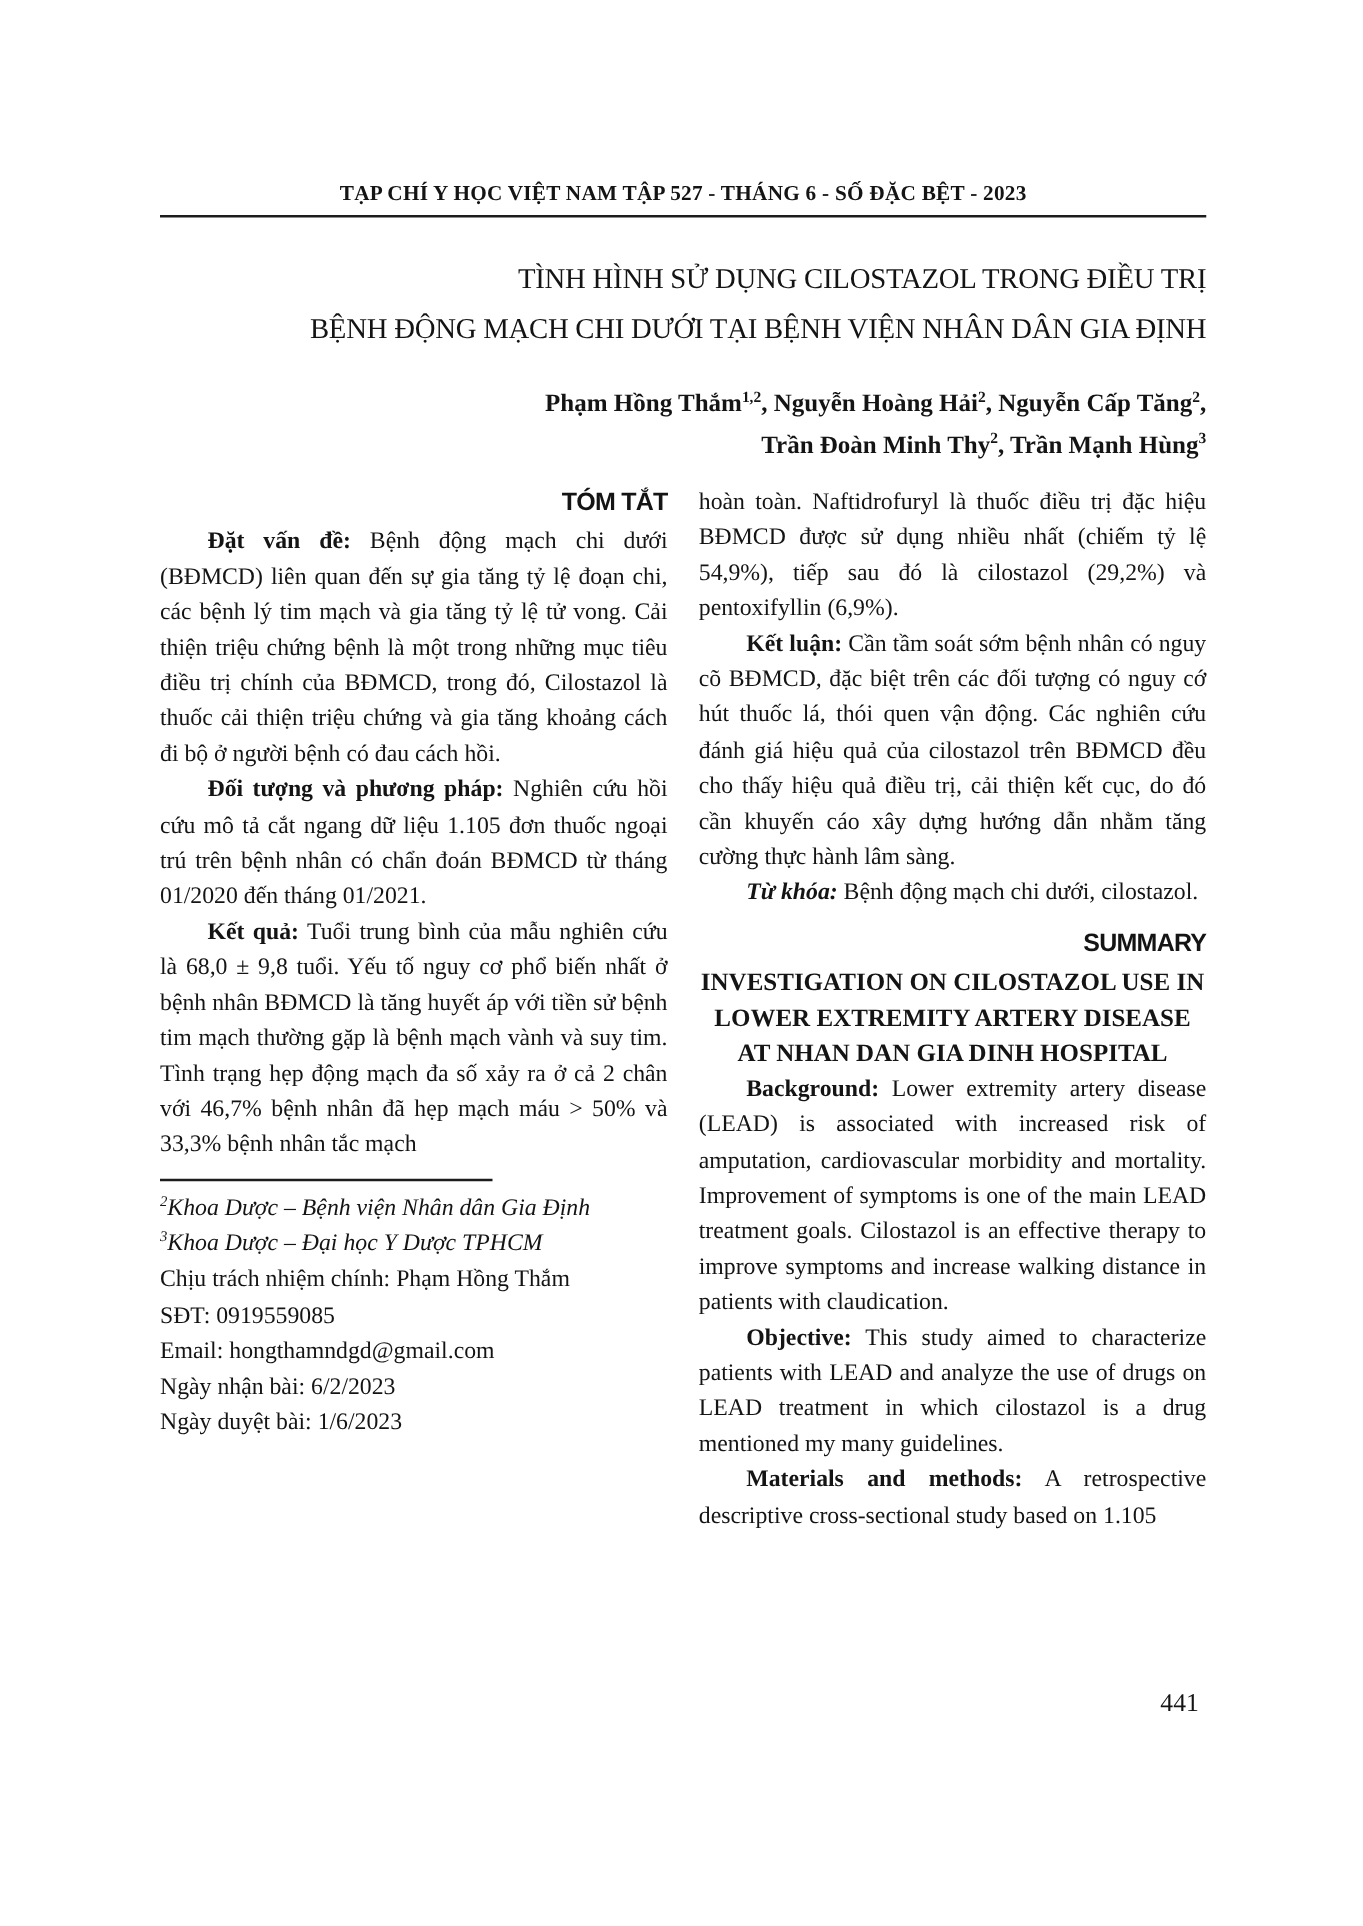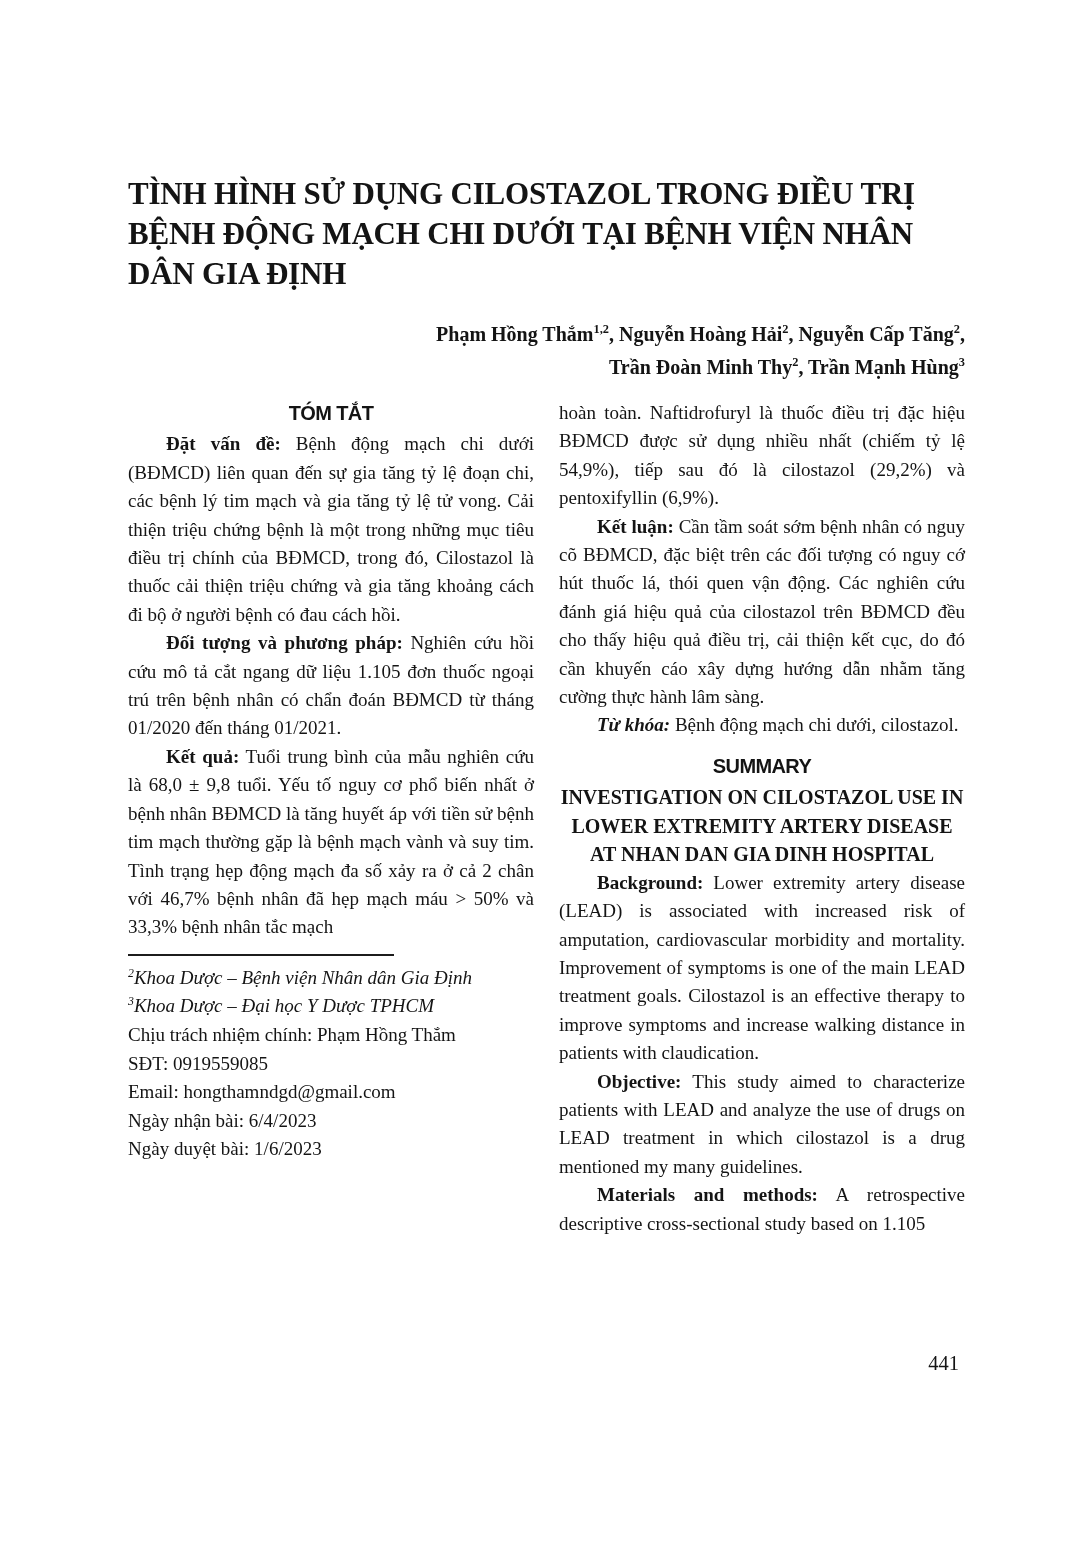--- a/index.html
+++ b/index.html
@@ -22,23 +22,23 @@
     font-weight: 700;
     font-size: 17px;
     letter-spacing: 0.2px;
     padding-bottom: 7px;
     border-bottom: 2.5px solid #1c1c1c;
     white-space: nowrap;
   }
   
   .article-title {
     margin: 29px 0 0 0;
-    text-align: left;
-    font-weight: 700;
-    font-size: 31px;
+    text-align: right;
+    font-weight: 400;
+    font-size: 23px;
     line-height: 40px;
     letter-spacing: -0.2px;
   }
   
   .authors {
     margin-top: 24px;
     text-align: right;
     font-weight: 700;
     font-size: 20px;
     line-height: 33px;
@@ -59,21 +59,21 @@
   }
   .col p { margin: 0; text-indent: 38px; }
   .col p.noindent { text-indent: 0; }
   .lead { font-weight: 700; }
   .lead-italic { font-weight: 700; font-style: italic; }
   .sec-heading {
     font-family: "Liberation Sans", sans-serif;
     font-weight: 700;
     font-size: 20px;
     letter-spacing: -0.6px;
-    text-align: center;
+    text-align: right;
     margin: 0 0 3px 0;
     text-indent: 0;
   }
   .summary-heading { margin-top: 12px; }
   .summary-title {
     font-weight: 700;
     text-align: center;
     text-indent: 0 !important;
     font-size: 20px;
     line-height: 28.5px;
@@ -95,20 +95,21 @@
     top: 1352px;
     right: 131px;
     font-size: 20.5px;
   }
 </style>
 </head>
 <body>
 
 <div class="sheet">
 
+  <div class="journal-header">TẠP CHÍ Y HỌC VIỆT NAM TẬP 527 - THÁNG 6 - SỐ ĐẶC BỆT - 2023</div>
 
   <h1 class="article-title"><span>TÌNH HÌNH SỬ DỤNG CILOSTAZOL TRONG ĐIỀU TRỊ</span><br><span>BỆNH ĐỘNG MẠCH CHI DƯỚI TẠI BỆNH VIỆN NHÂN DÂN GIA ĐỊNH</span></h1>
 
   <div class="authors">
     <div><span>Phạm Hồng Thắm</span><sup>1,2</sup><span>, Nguyễn Hoàng Hải</span><sup>2</sup><span>, Nguyễn Cấp Tăng</span><sup>2</sup><span>,</span></div>
     <div><span>Trần Đoàn Minh Thy</span><sup>2</sup><span>, Trần Mạnh Hùng</span><sup>3</sup></div>
   </div>
 
   <div class="columns">
 
@@ -119,21 +120,21 @@
       <p><span class="lead">Kết quả:</span><span> Tuổi trung bình của mẫu nghiên cứu là 68,0 ± 9,8 tuổi. Yếu tố nguy cơ phổ biến nhất ở bệnh nhân BĐMCD là tăng huyết áp với tiền sử bệnh tim mạch thường gặp là bệnh mạch vành và suy tim. Tình trạng hẹp động mạch đa số xảy ra ở cả 2 chân với 46,7% bệnh nhân đã hẹp mạch máu &gt; 50% và 33,3% bệnh nhân tắc mạch</span></p>
 
       <hr class="footnote-rule">
 
       <div class="footnotes">
         <div class="aff"><sup>2</sup><span>Khoa Dược – Bệnh viện Nhân dân Gia Định</span></div>
         <div class="aff"><sup>3</sup><span>Khoa Dược – Đại học Y Dược TPHCM</span></div>
         <div>Chịu trách nhiệm chính: Phạm Hồng Thắm</div>
         <div>SĐT: 0919559085</div>
         <div>Email: hongthamndgd@gmail.com</div>
-        <div>Ngày nhận bài: 6/4/2023</div>
+        <div>Ngày nhận bài: 6/2/2023</div>
         <div>Ngày duyệt bài: 1/6/2023</div>
       </div>
     </div>
 
     <div class="col">
       <p class="noindent">hoàn toàn. Naftidrofuryl là thuốc điều trị đặc hiệu BĐMCD được sử dụng nhiều nhất (chiếm tỷ lệ 54,9%), tiếp sau đó là cilostazol (29,2%) và pentoxifyllin (6,9%).</p>
       <p><span class="lead">Kết luận:</span><span> Cần tầm soát sớm bệnh nhân có nguy cõ BĐMCD, đặc biệt trên các đối tượng có nguy cớ hút thuốc lá, thói quen vận động. Các nghiên cứu đánh giá hiệu quả của cilostazol trên BĐMCD đều cho thấy hiệu quả điều trị, cải thiện kết cục, do đó cần khuyến cáo xây dựng hướng dẫn nhằm tăng cường thực hành lâm sàng.</span></p>
       <p><span class="lead-italic">Từ khóa:</span><span> Bệnh động mạch chi dưới, cilostazol.</span></p>
 
       <div class="sec-heading summary-heading">SUMMARY</div>

